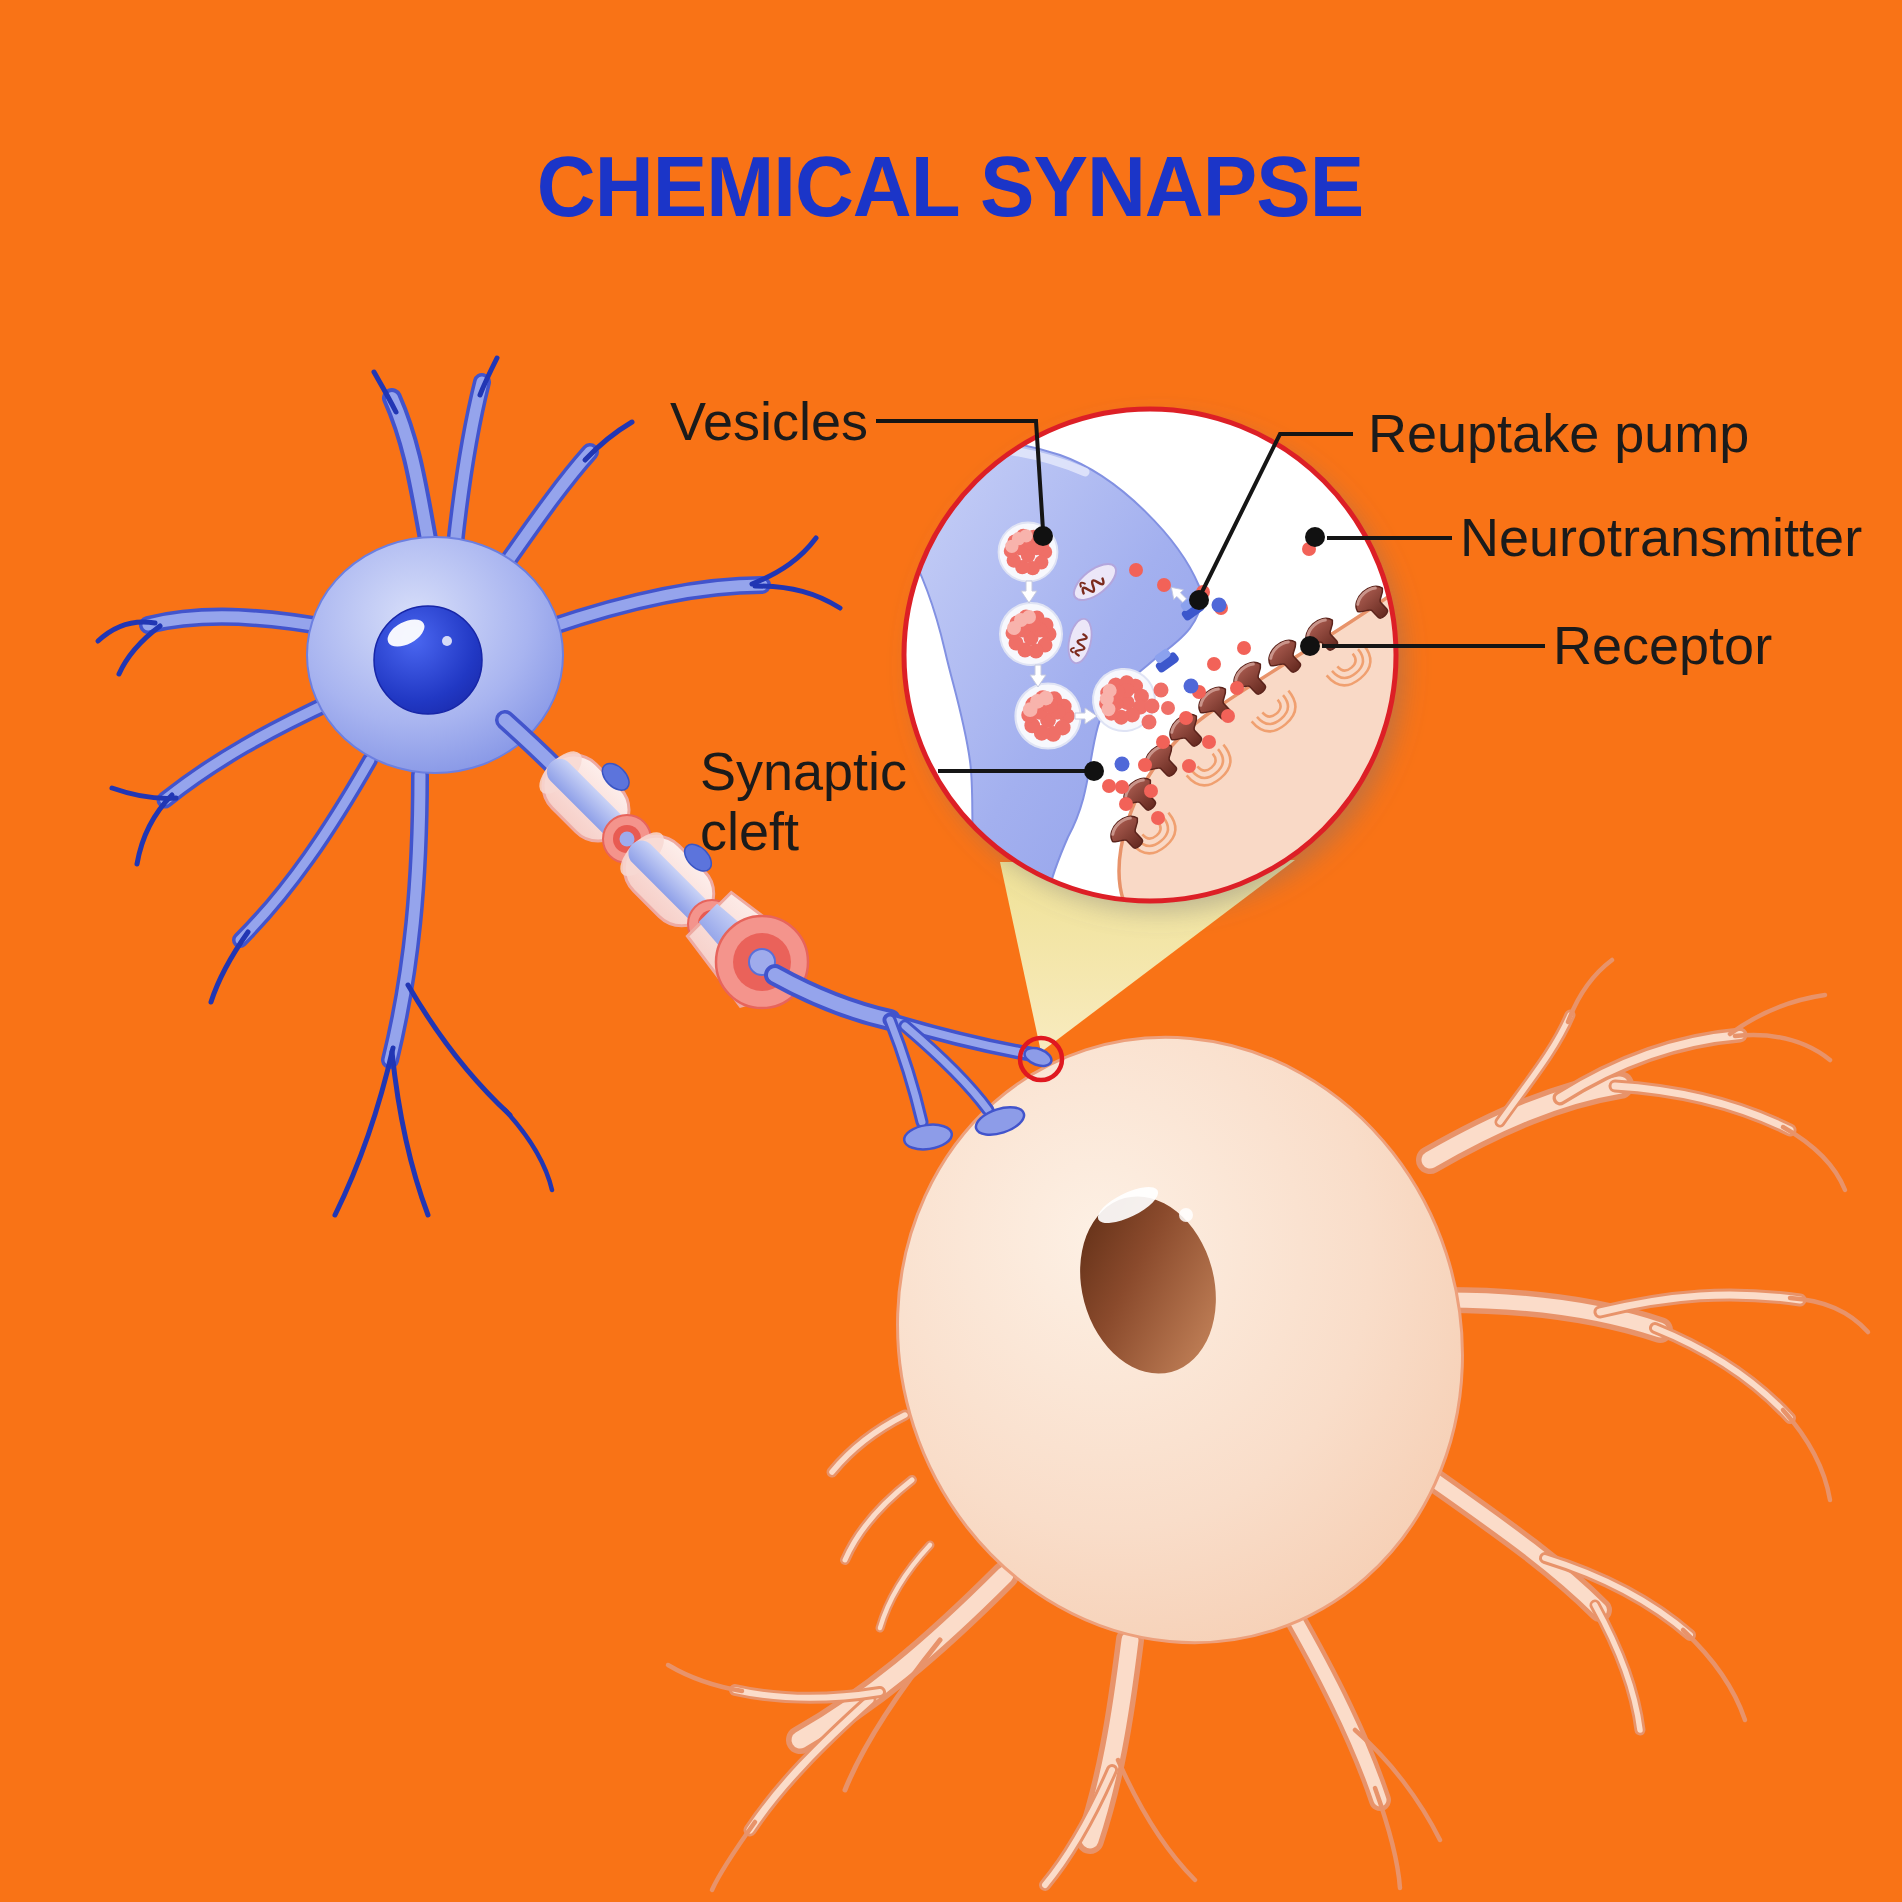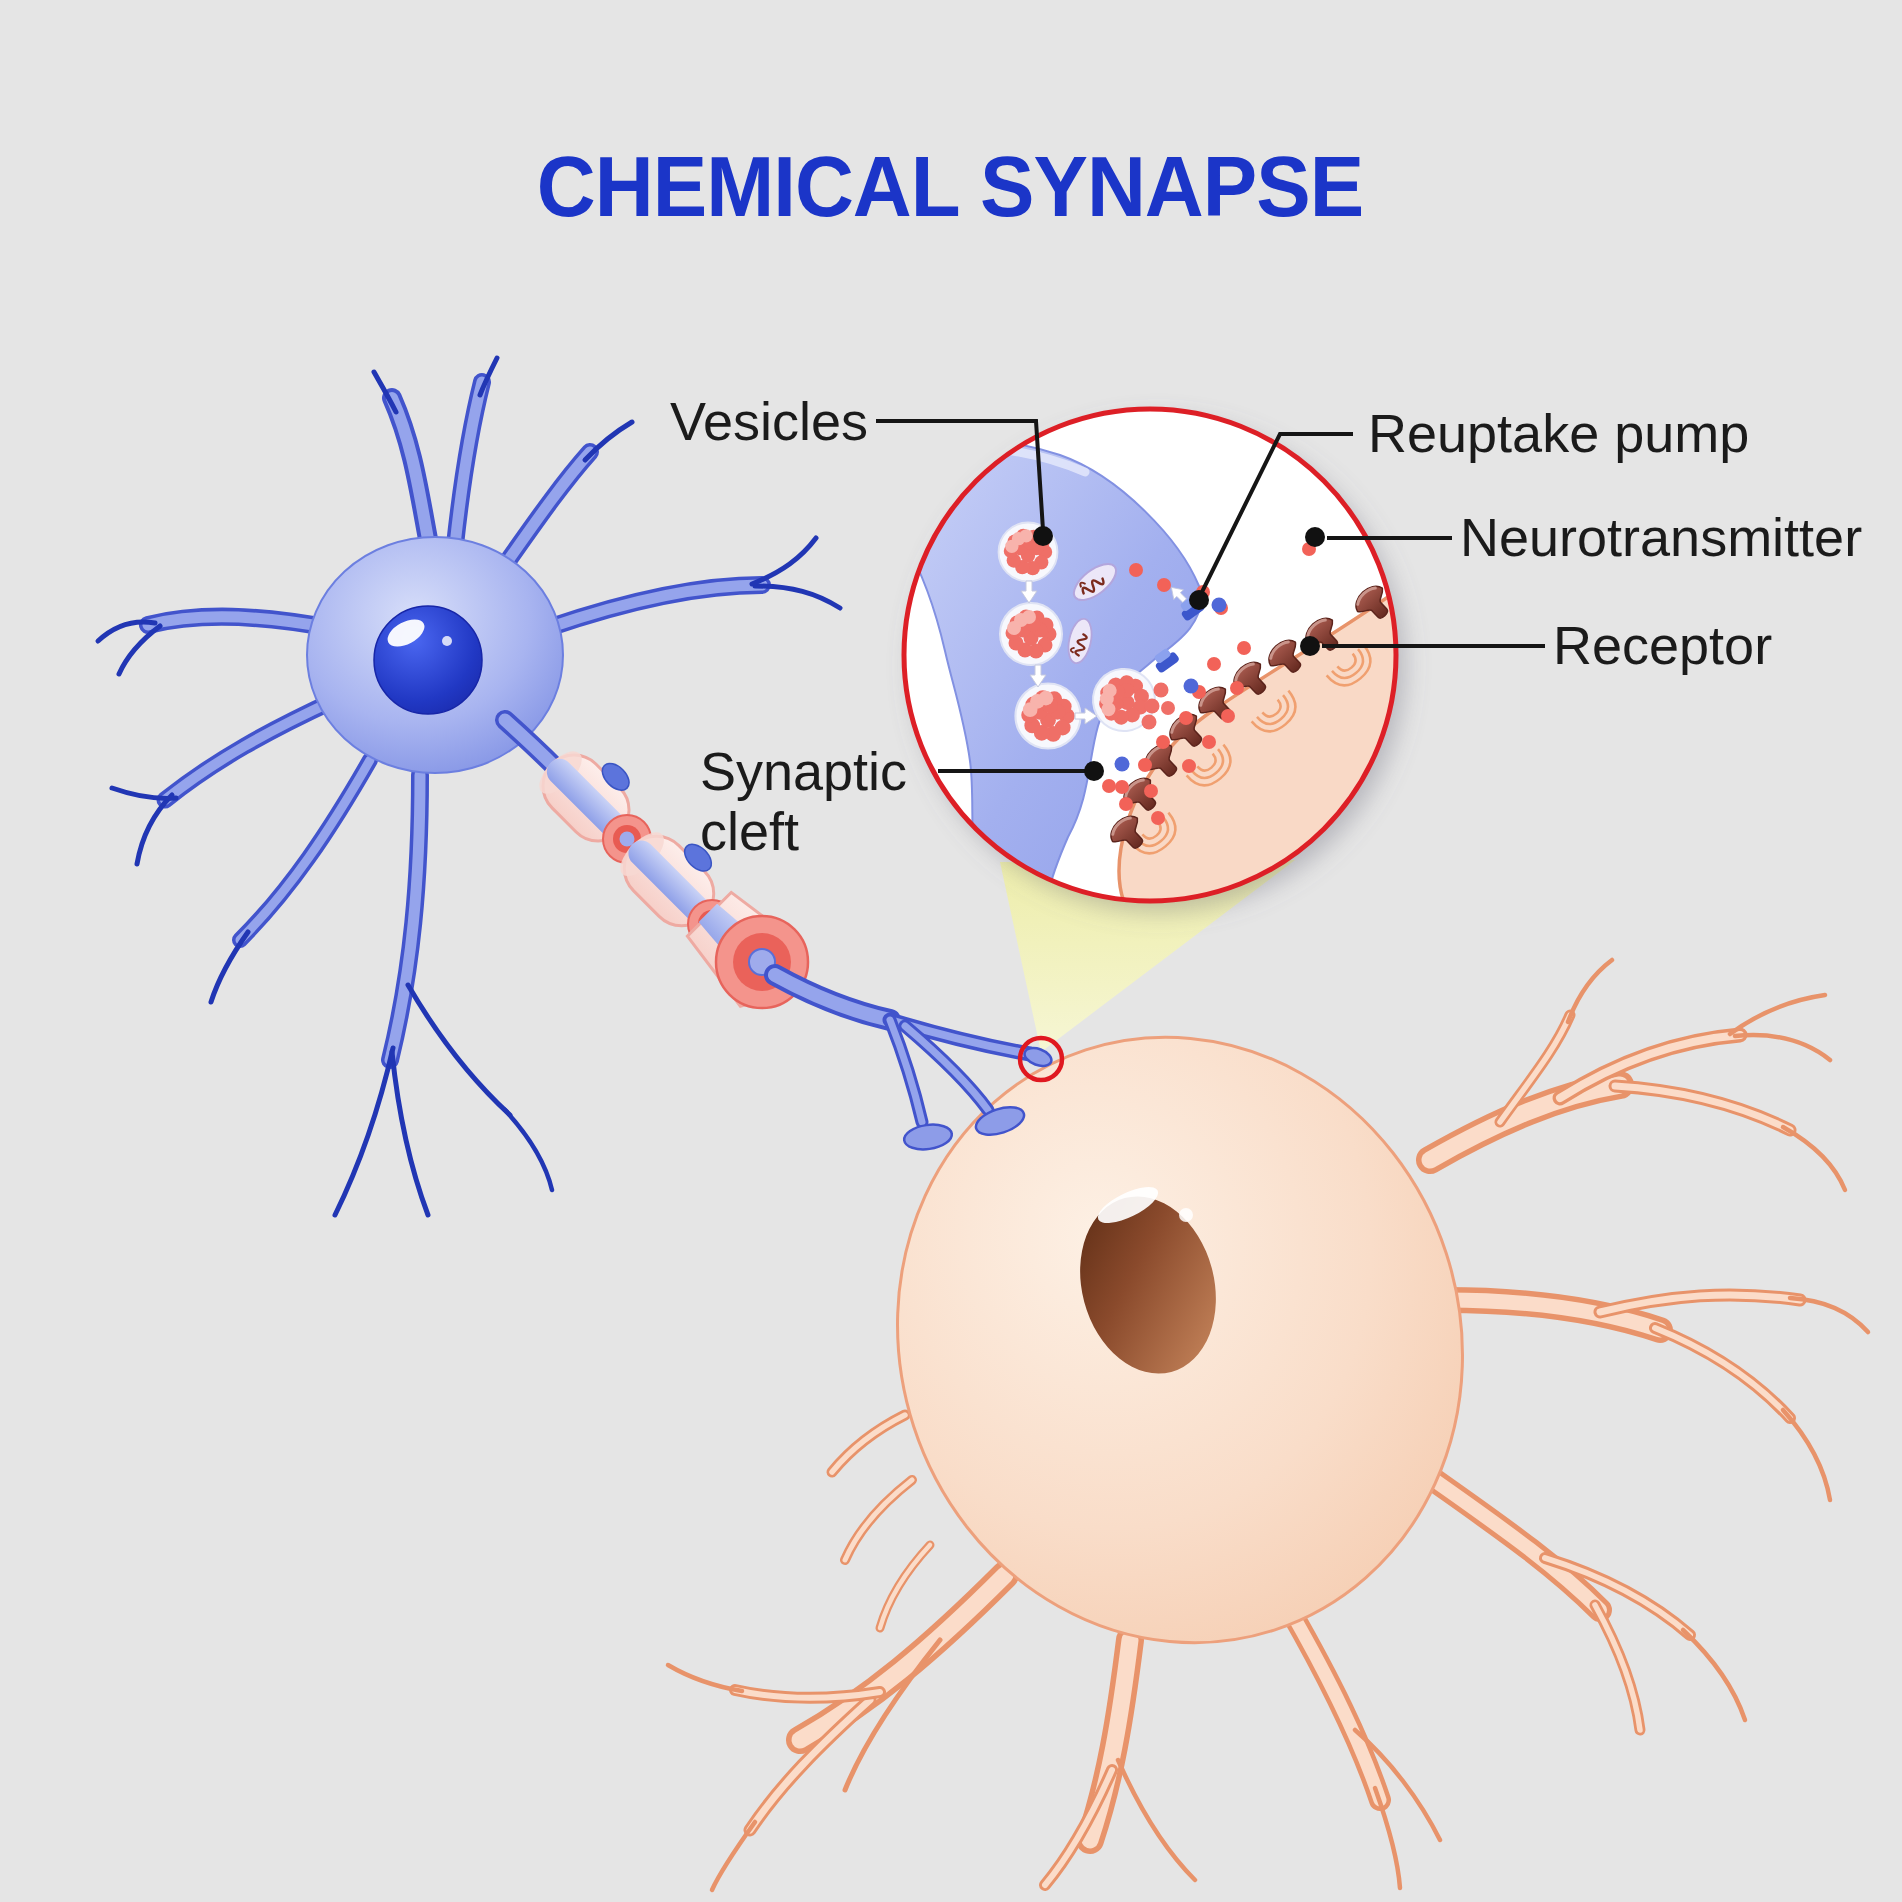--- a/index.html
+++ b/index.html
@@ -1,16 +1,16 @@
 <!DOCTYPE html>
 <html><head>
 <meta charset="utf-8">
 <style>
   html,body{margin:0;padding:0;background:#ffffff;}
-  #stage{position:relative;width:1902px;height:1902px;background:#e5e5e5;overflow:hidden;
+  #stage{position:relative;width:1902px;height:1902px;background:#f97316;overflow:hidden;
          font-family:"Liberation Sans",sans-serif;}
   #title{position:absolute;left:400px;top:138px;width:1100px;text-align:center;
          font-size:85px;font-weight:800;letter-spacing:-1px;color:#1b35c8;
          transform:scaleX(.96);transform-origin:center;white-space:nowrap;}
   svg{position:absolute;left:0;top:0;}
   .bo{fill:none;stroke:#4254cc;stroke-linecap:round}
   .bi{fill:none;stroke:#95a4ec;stroke-linecap:round}
   .bt{fill:none;stroke:#2136b4;stroke-linecap:round}
   .po{fill:none;stroke:#e8936a;stroke-linecap:round}
   .pi{fill:none;stroke:#fbdcc9;stroke-linecap:round}

